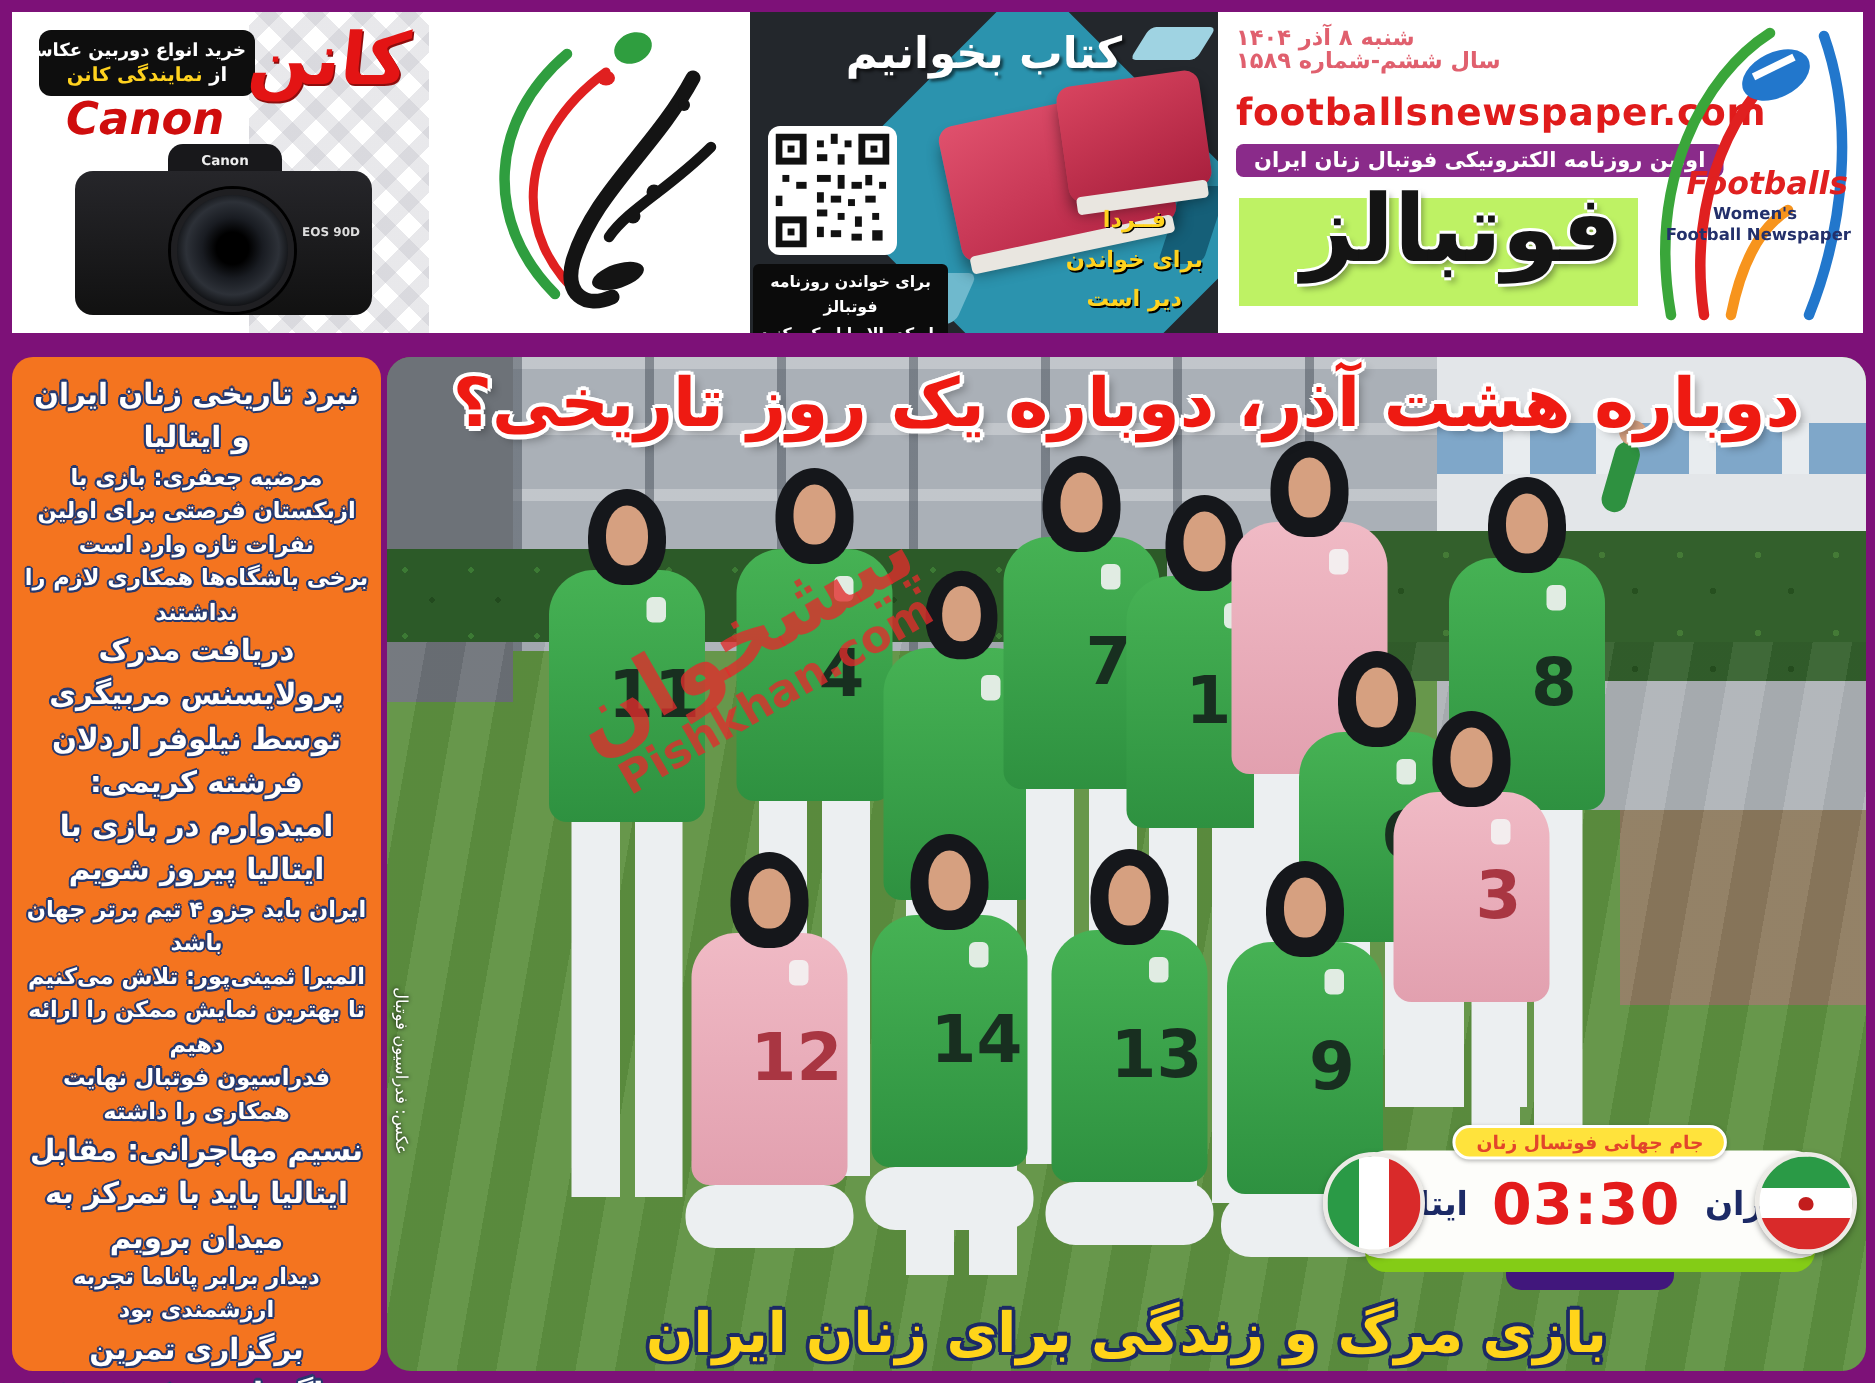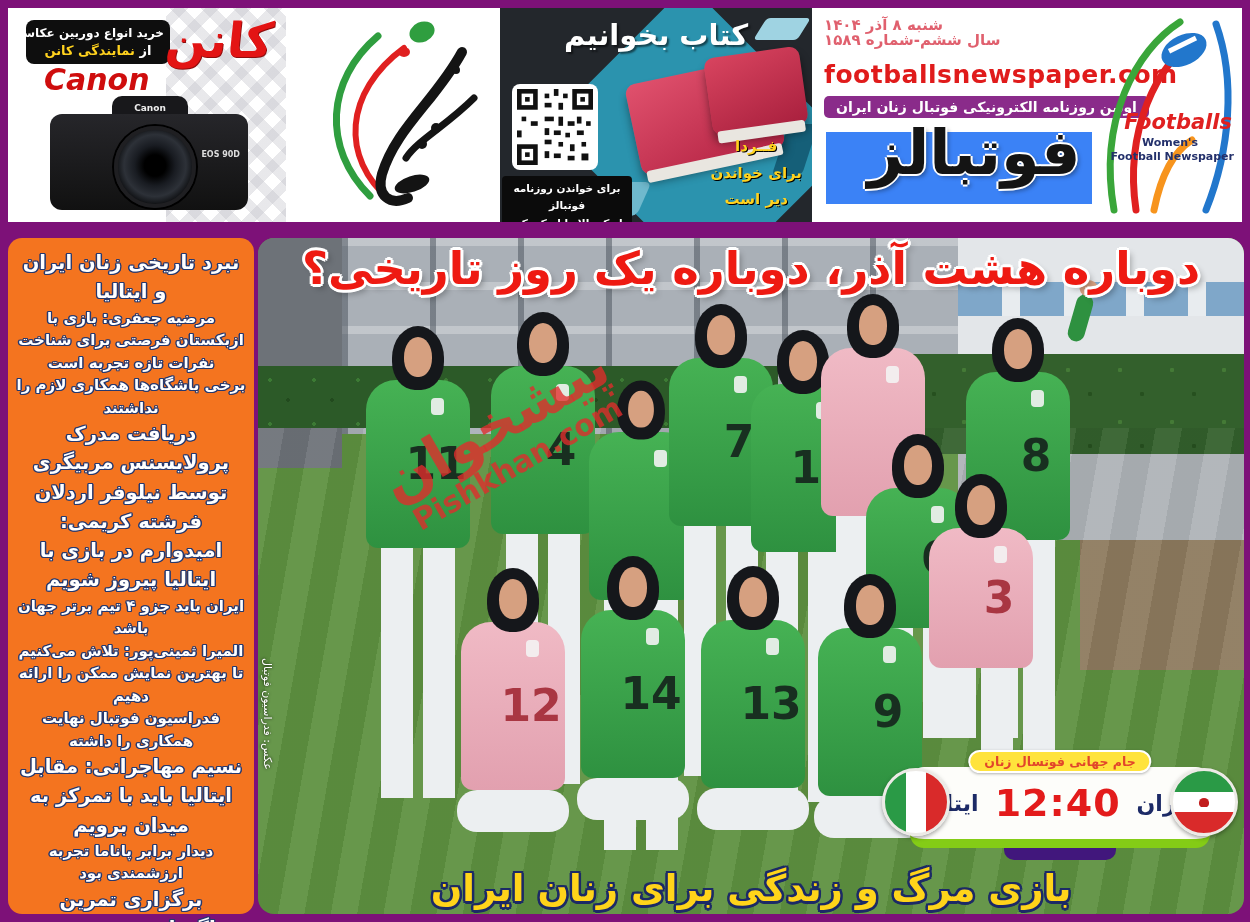--- a/index.html
+++ b/index.html
@@ -57,21 +57,21 @@
   .book2{left:208px;top:44px;width:96px;height:78px;background:linear-gradient(160deg,#d8445f,#a81f3d);transform:rotate(-8deg);}
   .bk-slogan{position:absolute;right:10px;bottom:10px;text-align:center;direction:rtl;color:#ffd21e;
     font-weight:900;font-size:15px;line-height:1.75;text-shadow:1px 1px 0 #000;}
 
   
   .mh-date{position:absolute;left:12px;top:8px;font-size:15px;font-weight:700;color:#e0606e;direction:rtl;}
   .mh-issue{position:absolute;left:12px;top:23px;font-size:15px;font-weight:700;color:#e0606e;direction:rtl;}
   .mh-site{position:absolute;left:12px;top:52px;font-size:25px;font-weight:900;color:#e01b1b;letter-spacing:.5px;}
   .mh-tag{position:absolute;left:12px;top:88px;background:#8a2b8a;color:#fff;border-radius:5px;
     font-size:14px;font-weight:800;padding:3px 12px;direction:rtl;white-space:nowrap;}
-  .logo-strip{position:absolute;left:14px;top:124px;width:266px;height:72px;background:#3b82f6;}
+  .logo-strip{position:absolute;left:14px;top:124px;width:266px;height:72px;background:#bef264;}
   .logo-fa{position:absolute;left:0;right:-30px;top:-16px;text-align:center;font-size:62px;font-weight:900;color:#141414;
     direction:rtl;text-shadow:2px 0 0 #fff,-2px 0 0 #fff,0 2px 0 #fff,0 -2px 0 #fff,3px 3px 4px rgba(0,0,0,.35);}
   .logo-fig{position:absolute;right:4px;top:2px;width:150px;height:210px;}
   .logo-en{position:absolute;right:10px;top:102px;color:#e02020;font-weight:900;font-style:italic;font-size:21px;}
   .logo-sub1{position:absolute;right:44px;top:128px;color:#23306b;font-weight:700;font-size:11px;}
   .logo-sub2{position:absolute;right:8px;top:142px;color:#23306b;font-weight:700;font-size:11px;}
 
   
   .main{position:absolute;left:8px;top:238px;width:1236px;height:676px;}
   .sidebar{position:absolute;left:0;top:0;width:246px;height:676px;background:#f4741f;border-radius:14px;
@@ -281,21 +281,21 @@
       <div class="logo-sub1">Women's</div>
       <div class="logo-sub2">Football Newspaper</div>
     </div>
   </div>
 
   <div class="main">
 
     <div class="sidebar">
         <div class="sb-item lg">نبرد تاریخی زنان ایران و ایتالیا</div>
         <div class="sb-divider"></div>
-        <div class="sb-item sm">مرضیه جعفری: بازی با ازبکستان فرصتی برای شناخت نفرات تازه تجربه است</div>
+        <div class="sb-item sm">مرضیه جعفری: بازی با ازبکستان فرصتی برای اولین نفرات تازه وارد است</div>
         <div class="sb-item sm">برخی باشگاه‌ها همکاری لازم را نداشتند</div>
         <div class="sb-divider"></div>
         <div class="sb-item lg">دریافت مدرک پرولایسنس مربیگری توسط نیلوفر اردلان</div>
         <div class="sb-divider"></div>
         <div class="sb-item lg">فرشته کریمی: امیدوارم در بازی با ایتالیا پیروز شویم</div>
         <div class="sb-item sm">ایران باید جزو ۴ تیم برتر جهان باشد</div>
         <div class="sb-divider"></div>
         <div class="sb-item sm">المیرا ثمینی‌پور: تلاش می‌کنیم تا بهترین نمایش ممکن را ارائه دهیم</div>
         <div class="sb-item sm">فدراسیون فوتبال نهایت همکاری را داشته</div>
         <div class="sb-divider"></div>
@@ -458,20 +458,20 @@
       </div>
       <div class="credit">عکس: فدراسیون فوتبال</div>
 
       <div class="photo-head">دوباره هشت آذر، دوباره یک روز تاریخی؟</div>
       <div class="photo-sub">بازی مرگ و زندگی برای زنان ایران</div>
 
       <div class="match">
         <div class="m-pill">جام جهانی فوتسال زنان</div>
         <div class="flag flag-iran"></div>
         <span class="m-team">ایـران</span>
-        <span class="m-time">12:40</span>
+        <span class="m-time">03:30</span>
         <span class="m-team">ایتالیا</span>
         <div class="flag flag-italy"></div>
         <div class="m-notch"></div>
       </div>
     </div>
   </div>
 </div>
 
 </body></html>

